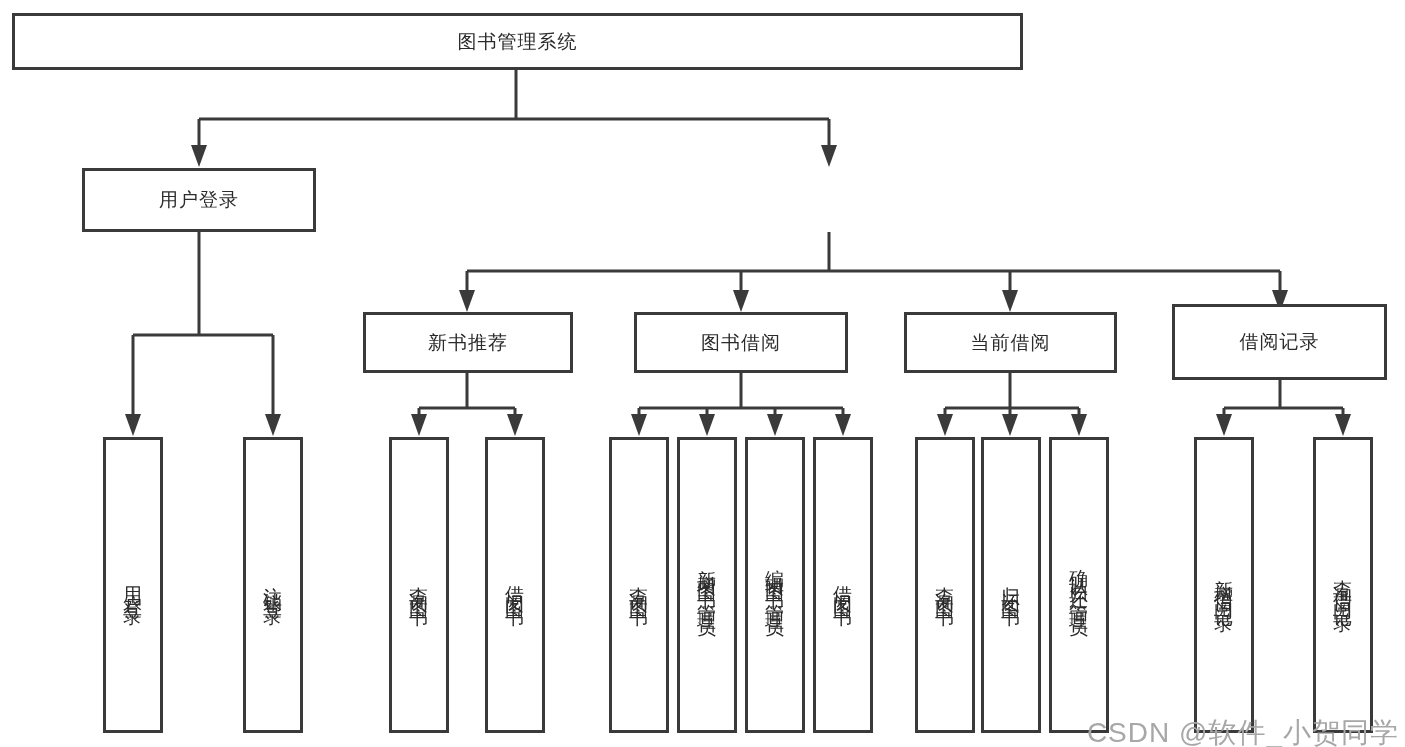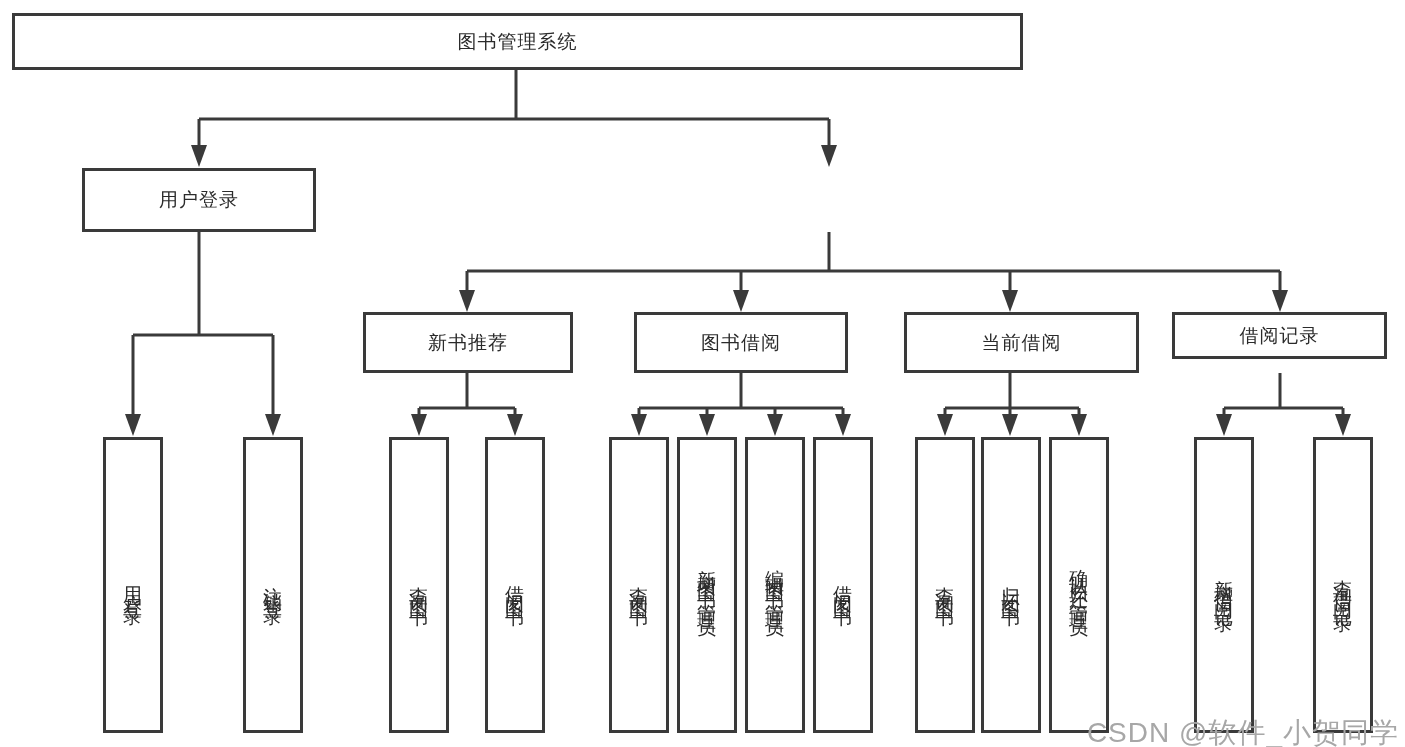--- a/index.html
+++ b/index.html
@@ -92,24 +92,24 @@
   <div class="node" style="left:82px;top:168px;width:234px;height:64px">
     <span>用户登录</span>
   </div>
 
   <div class="node" style="left:363px;top:312px;width:210px;height:61px">
     <span>新书推荐</span>
   </div>
   <div class="node" style="left:634px;top:312px;width:214px;height:61px">
     <span>图书借阅</span>
   </div>
-  <div class="node" style="left:904px;top:312px;width:235px;height:61px">
+  <div class="node" style="left:904px;top:312px;width:213px;height:61px">
     <span>当前借阅</span>
   </div>
-  <div class="node" style="left:1172px;top:312px;width:215px;height:47px">
+  <div class="node" style="left:1172px;top:304px;width:215px;height:76px">
     <span>借阅记录</span>
   </div>
 
   <div class="node v" style="left:103px">
     <span>用户登录</span>
   </div>
   <div class="node v" style="left:243px">
     <span>注销登录</span>
   </div>
   <div class="node v" style="left:389px">

